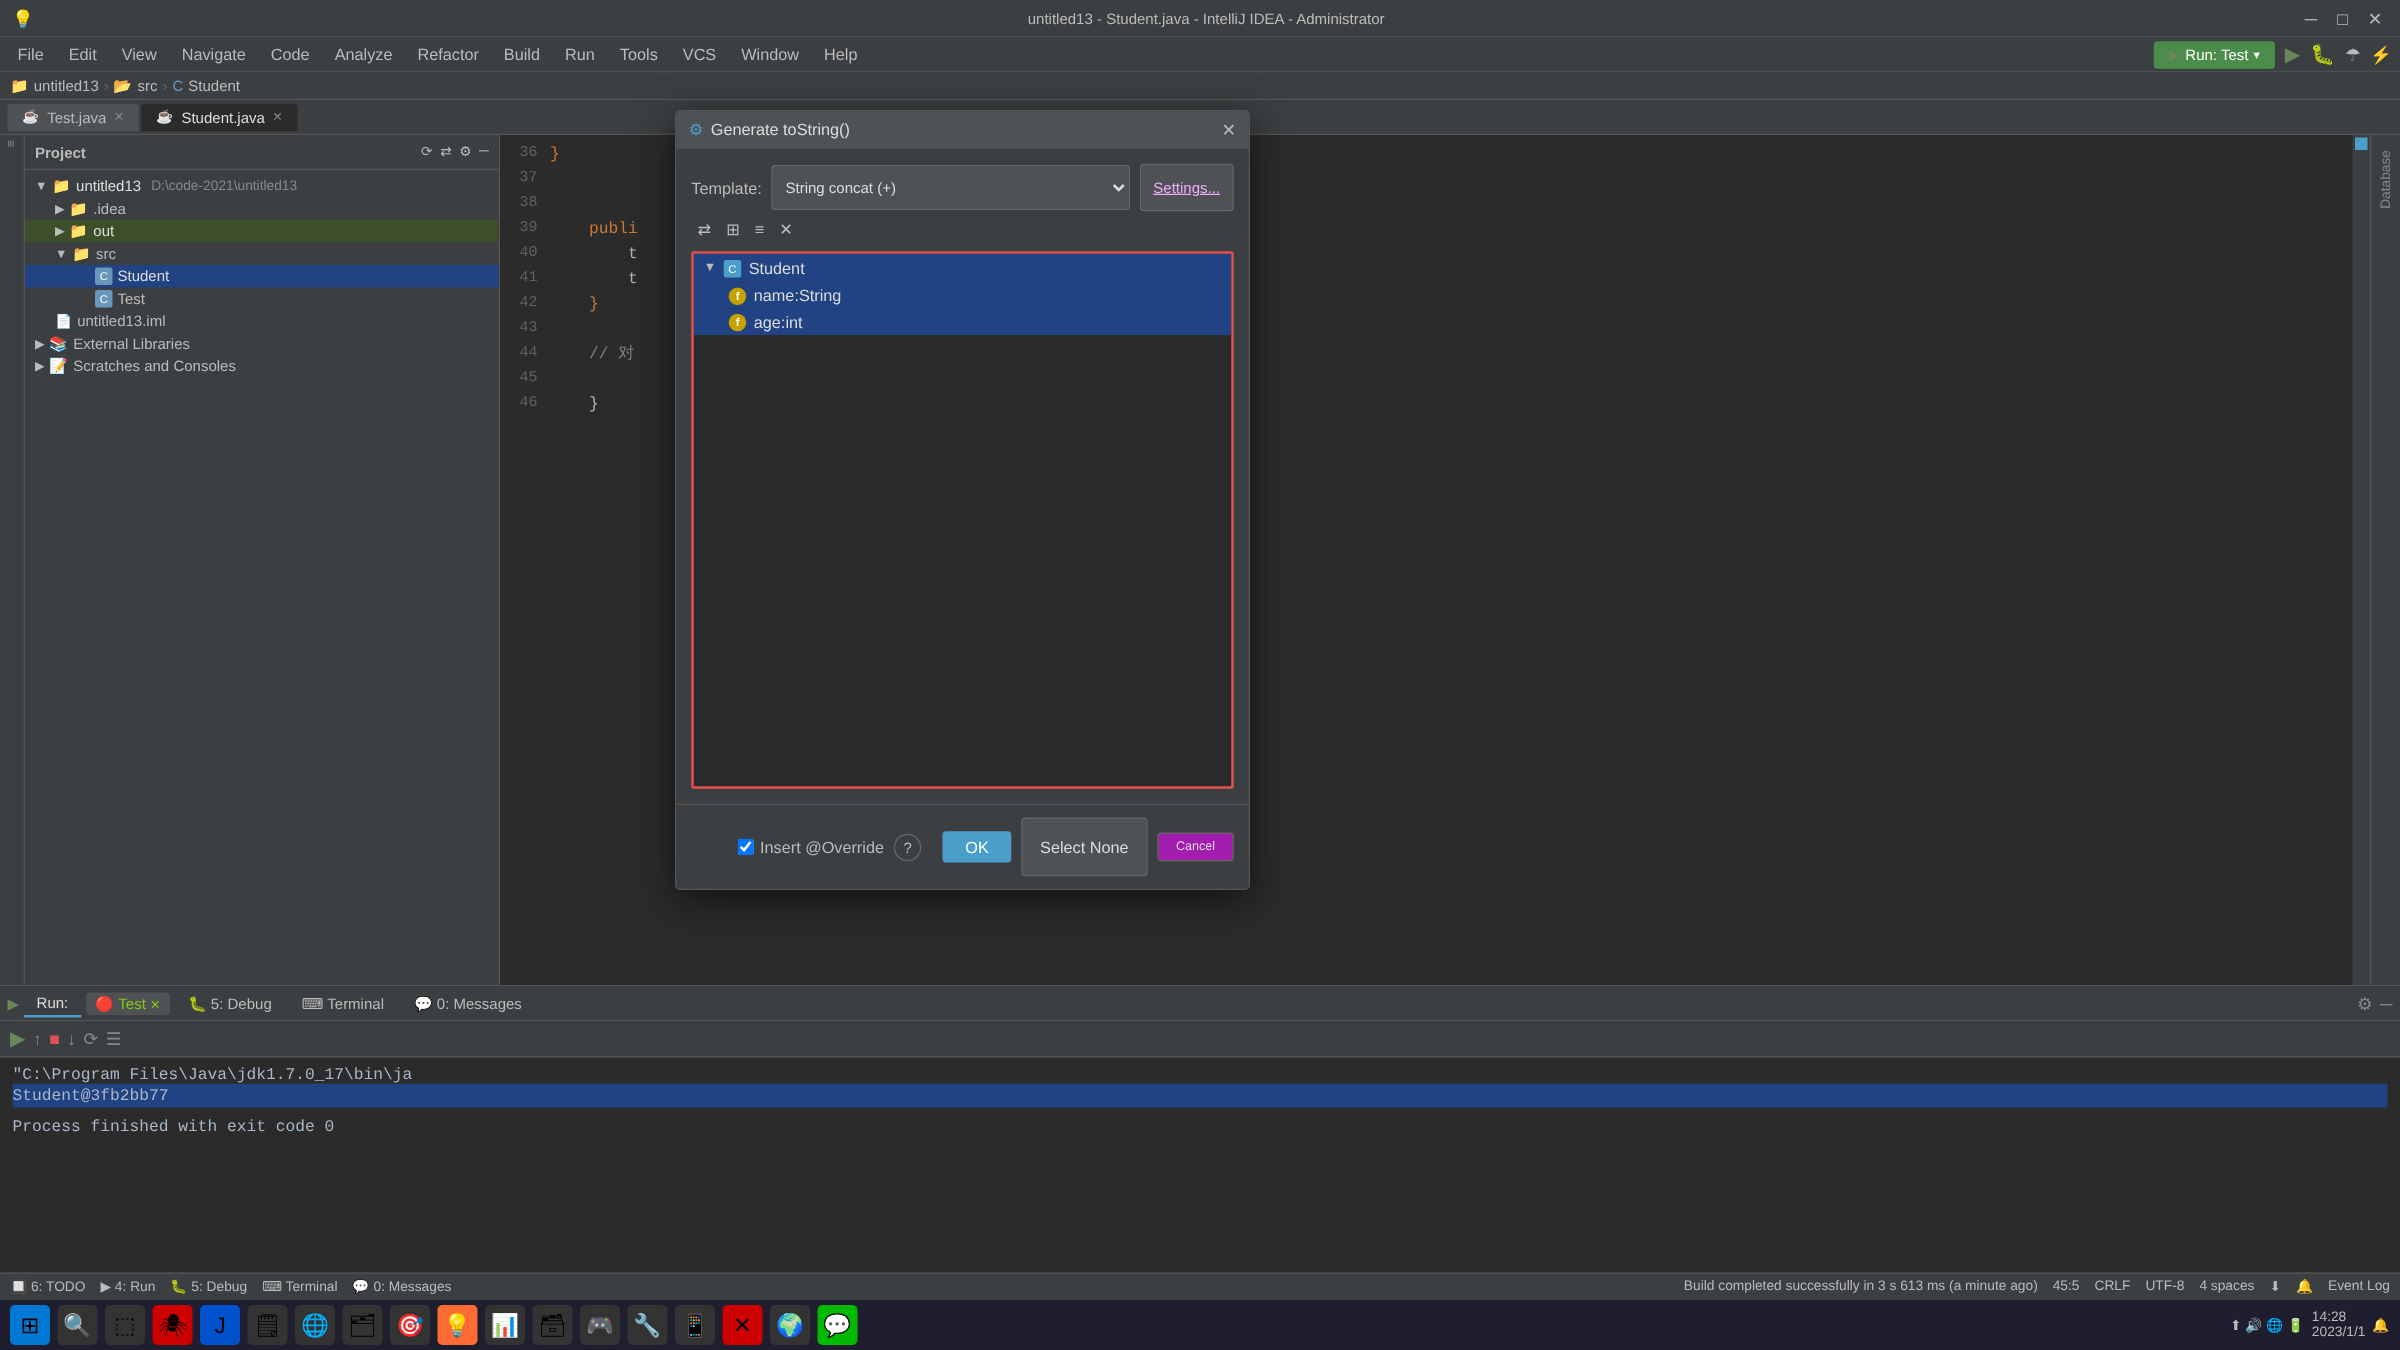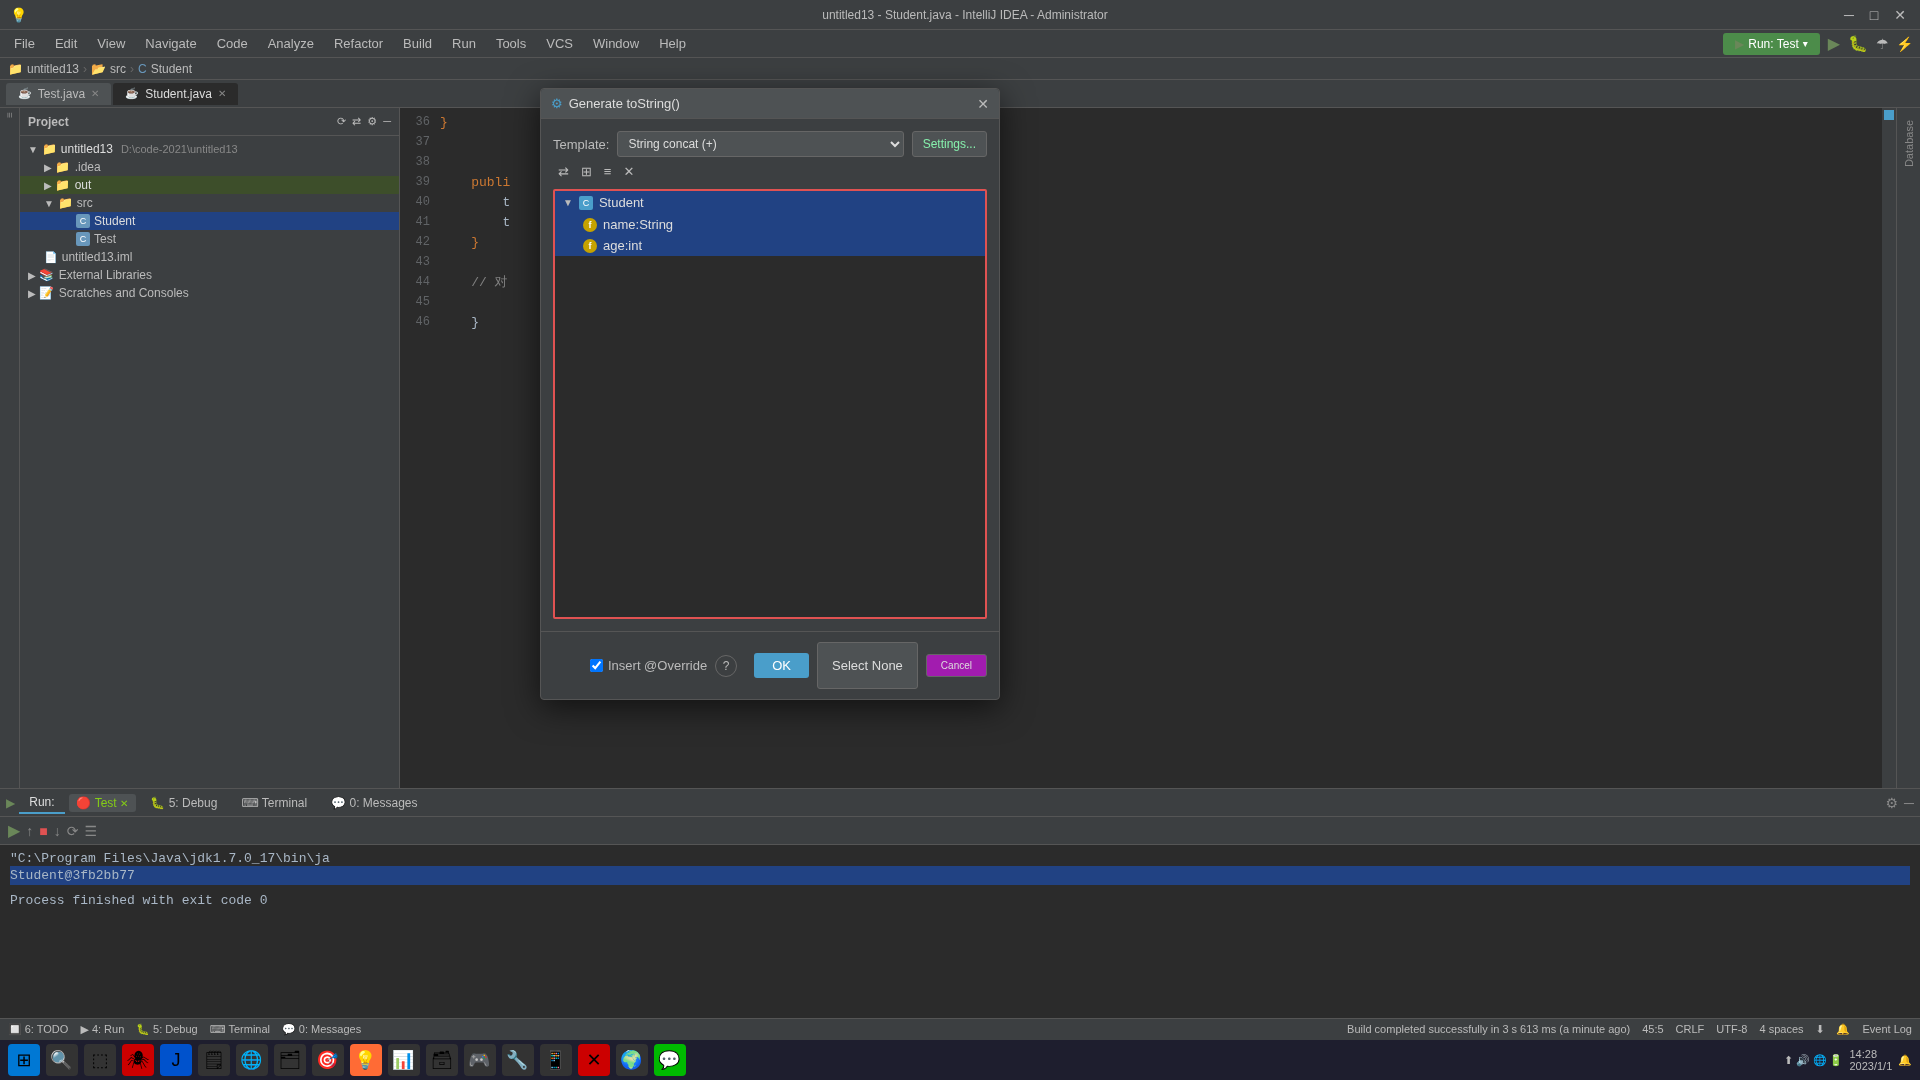--- a/index.html
+++ b/index.html
@@ -283,31 +283,32 @@
     }
     .dialog-label { color: #bbb; font-size: 13px; }
     .dialog-select {
       flex: 1;
       background: #4e5254;
       color: #ddd;
       border: 1px solid #666;
       border-radius: 3px;
       padding: 3px 6px;
       font-size: 12px;
-      height: 26px;
+      height: 36px;
     }
     .dialog-settings-btn {
       background: #4e5254;
-      color: #86efac;
+      color: #f0abfc;
       border: 1px solid #666;
       border-radius: 3px;
       padding: 3px 10px;
       font-size: 12px;
       cursor: pointer;
-      height: 26px;
+      height: 38px;
+      text-decoration: underline;
     }
 
     
     .dialog-toolbar {
       display: flex;
       gap: 2px;
       margin-bottom: 8px;
     }
     .dialog-tool-btn {
       background: transparent;

